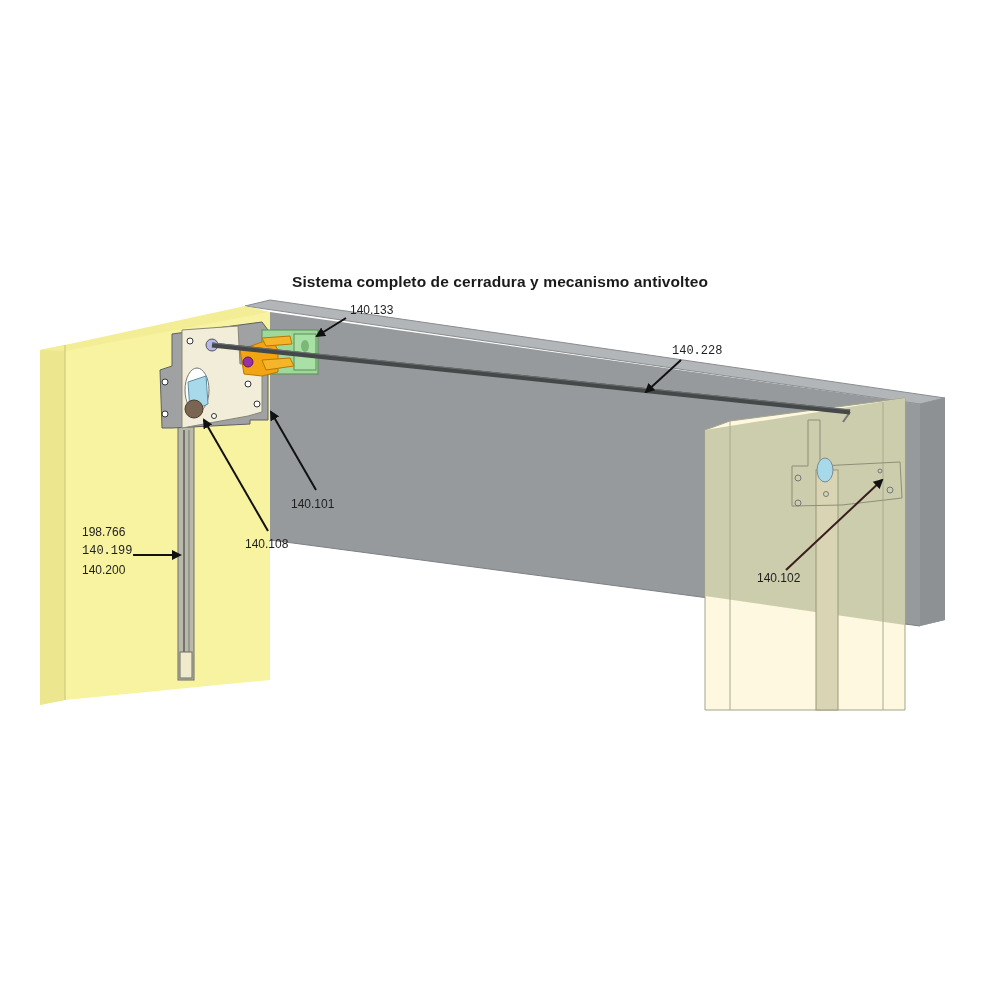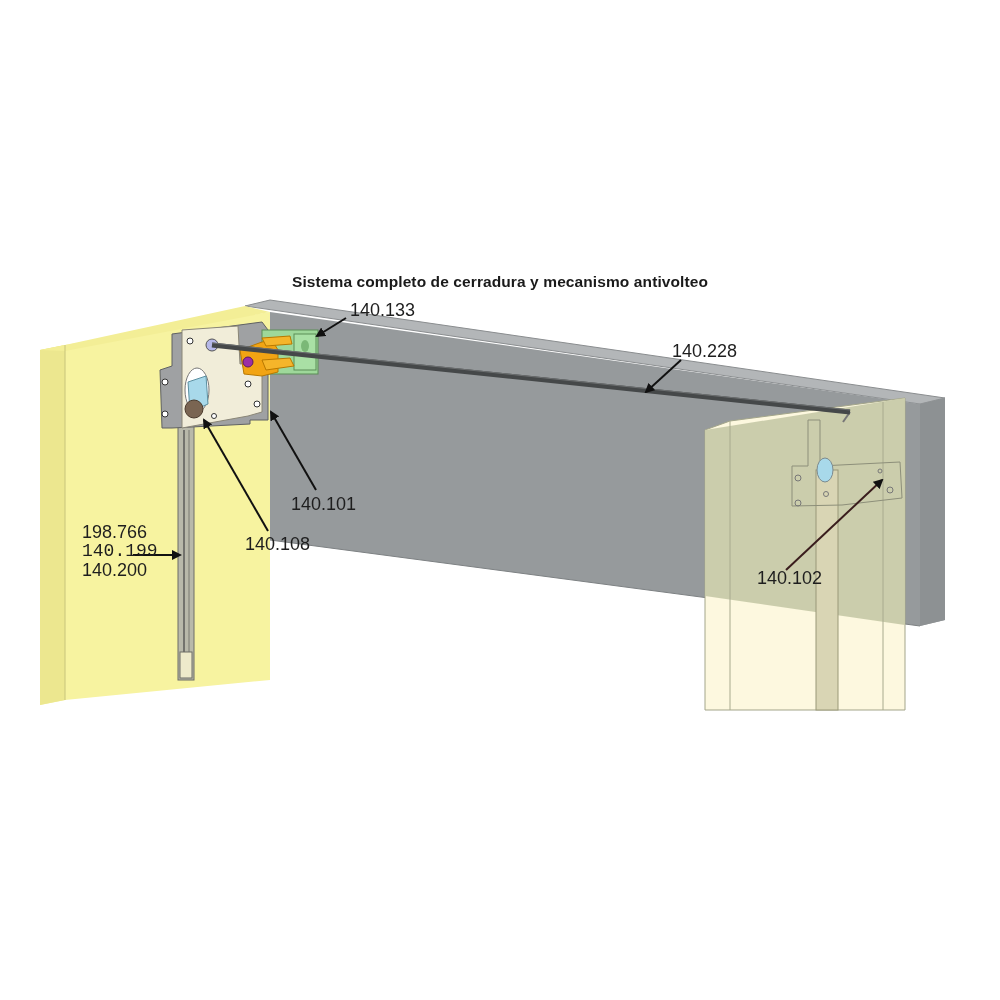--- a/index.html
+++ b/index.html
@@ -1,21 +1,21 @@
 <!DOCTYPE html>
 <html><head>
   <meta charset="utf-8">
   <style>
     html, body { margin: 0; padding: 0; background: #ffffff; }
     body { width: 1000px; height: 1000px; position: relative; overflow: hidden;
            font-family: "Liberation Sans", sans-serif; }
     #stage { position: absolute; left: 0; top: 0; width: 1000px; height: 988px; }
     .title { position: absolute; left: 0; width: 1000px; top: 273px; text-align: center;
              font-weight: bold; font-size: 15.5px; color: #1a1a1a; letter-spacing: 0.1px; }
-    .lbl { position: absolute; font-size: 18px; color: #1e1e1e; line-height: 17px; white-space: nowrap; }
+    .lbl { position: absolute; font-size: 12px; color: #1e1e1e; line-height: 17px; white-space: nowrap; }
   </style>
 </head>
 <body>
 
 <div id="stage">
   <svg width="1000" height="1000" viewBox="0 0 1000 1000">
     <defs>
       <marker id="arr" markerWidth="10" markerHeight="10" refX="8" refY="5" orient="auto" markerUnits="userSpaceOnUse">
         <path d="M0,0 L10,5 L0,10 Z" fill="#111"></path>
       </marker>
@@ -99,20 +99,20 @@
       <line x1="316" y1="490" x2="271" y2="412" marker-end="url(#arr)"></line>
       <line x1="268" y1="531" x2="204" y2="420" marker-end="url(#arr)"></line>
       <line x1="133" y1="555" x2="180" y2="555" marker-end="url(#arr)"></line>
       <line x1="786" y1="570" x2="882" y2="480" marker-end="url(#arr)" stroke="#3a1d1d"></line>
     </g>
   </svg>
 
   <div class="title">Sistema completo de cerradura y mecanismo antivolteo</div>
 
   <div class="lbl" style="left:350px; top:302px;">140.133</div>
-  <div class="lbl" style="left:672px; top:343px;">140.228</div>
+  <div class="lbl" style="left:672px; top:343px;font-family:Liberation Mono, monospace;">140.228</div>
   <div class="lbl" style="left:291px; top:496px;">140.101</div>
   <div class="lbl" style="left:245px; top:536px;">140.108</div>
   <div class="lbl" style="left:82px; top:524px;">198.766</div>
   <div class="lbl" style="left:82px; top:543px;font-family:Liberation Mono, monospace;">140.199</div>
   <div class="lbl" style="left:82px; top:562px;text-align:center;">140.200</div>
   <div class="lbl" style="left:757px; top:570px;text-align:center;">140.102</div>
 </div>
 
 </body></html>

